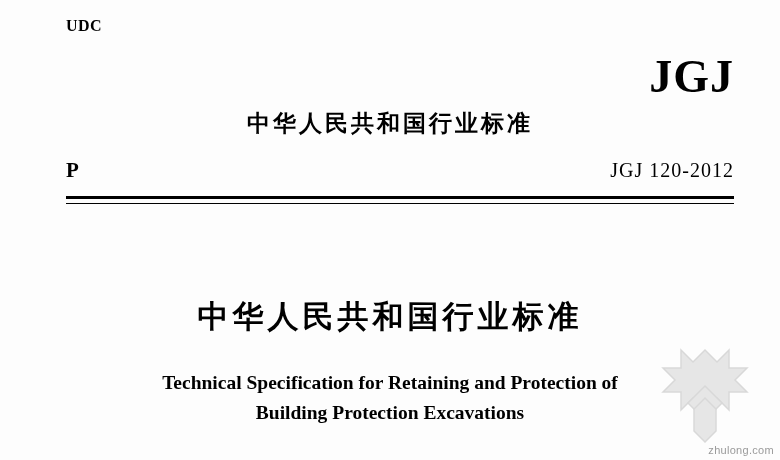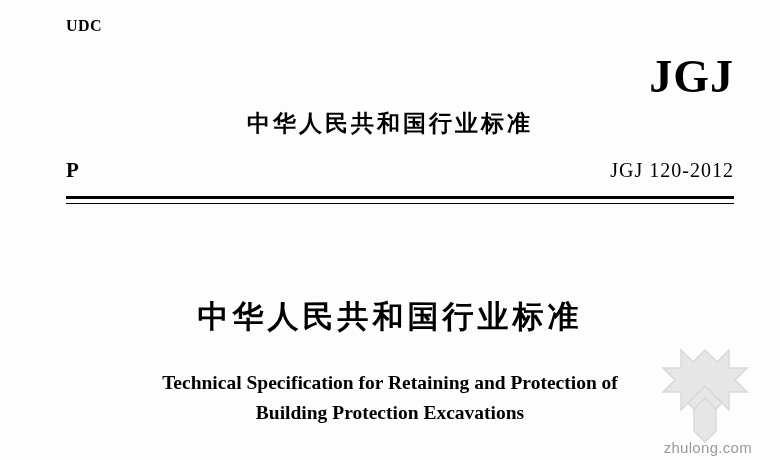--- a/index.html
+++ b/index.html
@@ -127,23 +127,23 @@
     position: absolute;
     right: 16px;
     bottom: 6px;
     width: 118px;
     height: 108px;
     opacity: 0.32;
   }
   .watermark svg { display: block; }
   .watermark-text {
     position: absolute;
-    right: 28px;
+    right: 6px;
     bottom: 4px;
-    font-size: 15px;
+    font-size: 11px;
     color: #9a9a9a;
     font-family: "Liberation Sans", sans-serif;
     letter-spacing: 0.3px;
   }
 </style>
 </head>
 <body>
 
 <div class="page">
 

